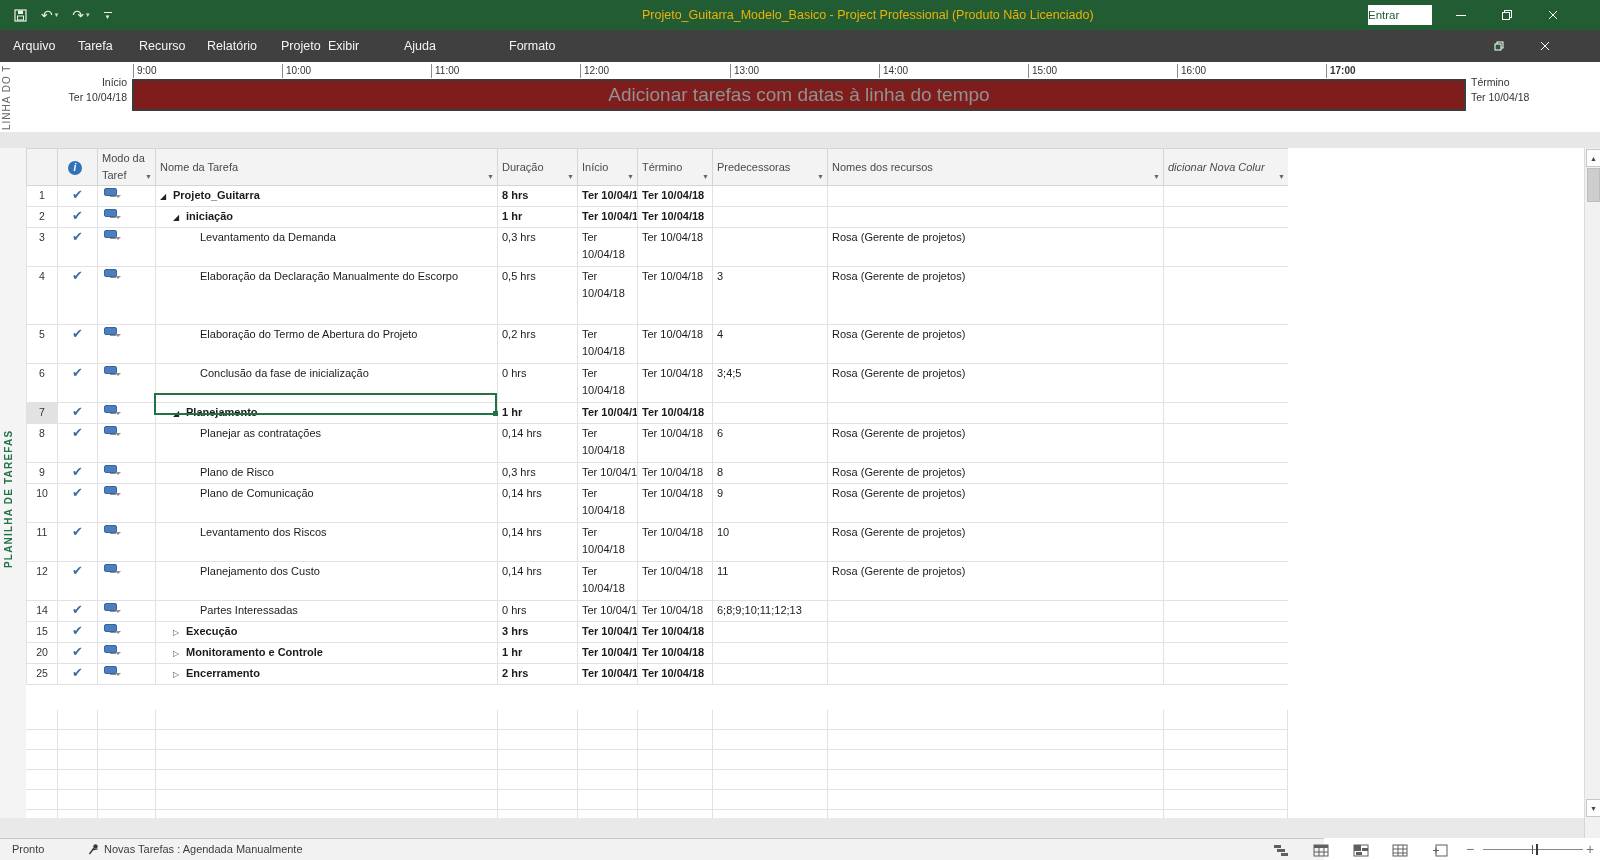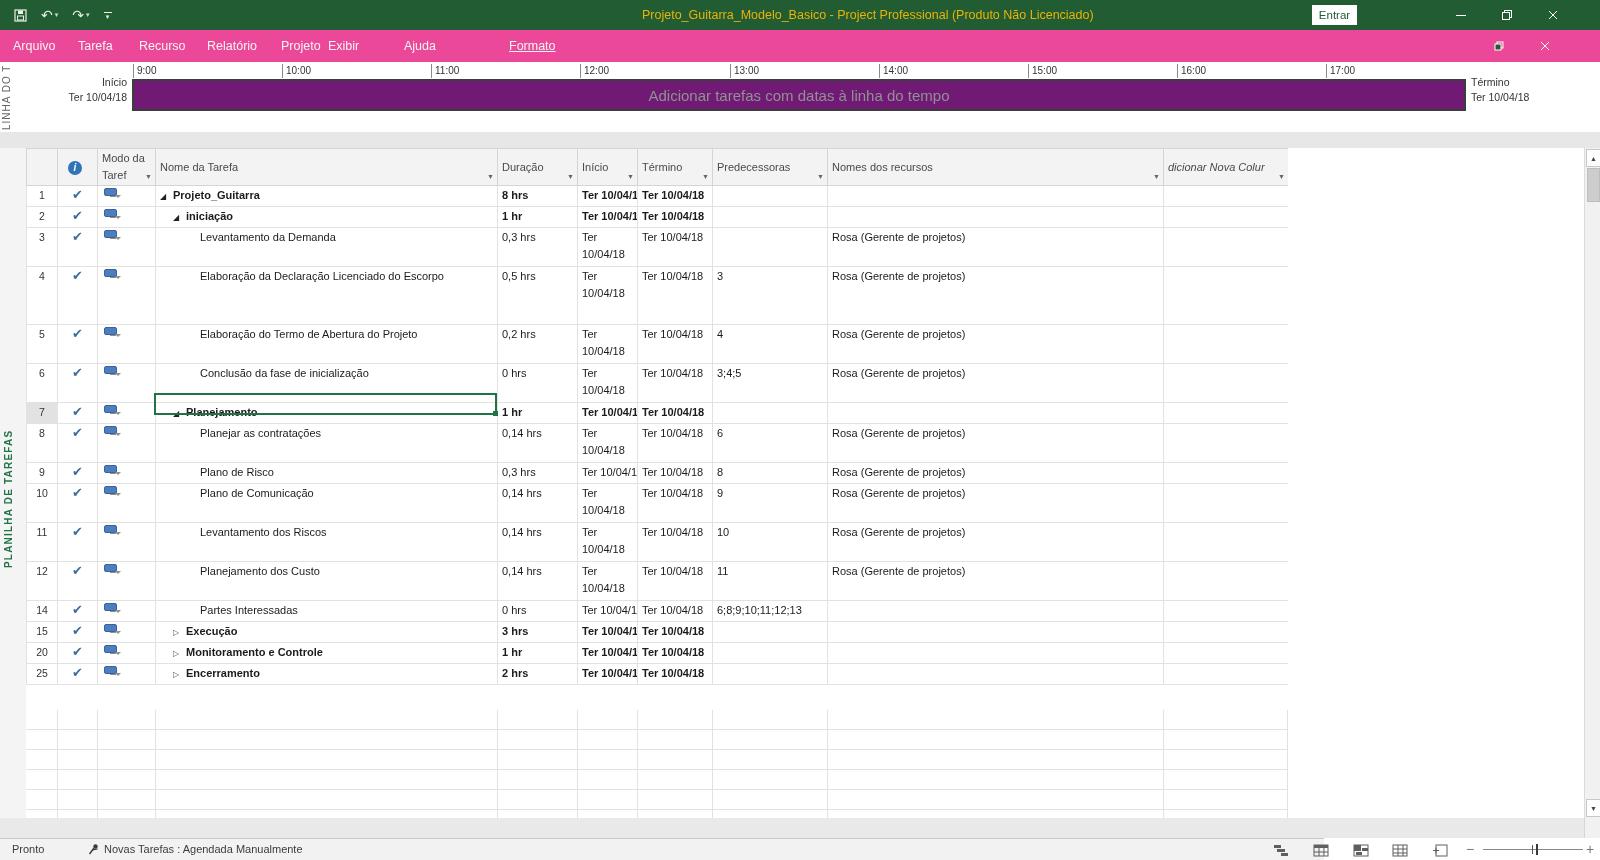--- a/index.html
+++ b/index.html
@@ -9,43 +9,43 @@
   .titlebar{position:absolute;left:0;top:0;width:1600px;height:30px;background:#215c32;color:#fff;}
   .qat{position:absolute;left:14px;top:0;height:30px;display:flex;align-items:center;gap:14px;}
   .qbtn{color:#e8f0e8;font-size:14px;line-height:30px;display:flex;align-items:center;gap:2px;cursor:default;}
   .qchev{font-size:7px;opacity:.85;}
   .qcust{display:inline-block;text-align:center;}
   .qcust .ov{display:block;width:8px;border-top:1px solid #e8f0e8;margin:0 auto 1px auto;}
   .qcust .cv{font-size:7px;line-height:5px;display:block;}
   .ctxblock{position:absolute;left:443px;top:0;width:189px;height:30px;background:#3b7444;
     display:flex;align-items:center;justify-content:center;font-size:11.5px;color:#eef4ee;text-align:center;line-height:13px;}
   .doctitle{position:absolute;left:642px;top:0;height:30px;line-height:30px;font-size:12.5px;color:#eab308;white-space:nowrap;}
-  .entrar{position:absolute;left:1312px;top:5px;width:45px;height:20px;background:#fff;color:#215c32;
-    font-size:11.5px;text-align:center;line-height:20px;}
+  .entrar{position:absolute;left:1368px;top:5px;width:64px;height:20px;background:#fff;color:#215c32;
+    font-size:11.5px;text-align:left;line-height:20px;}
   .winbtn{position:absolute;top:0;width:42px;height:30px;display:flex;align-items:center;justify-content:center;color:#fff;}
 
   
-  .menubar{position:absolute;left:0;top:30px;width:1600px;height:32px;background:#ec4899;color:#fff;}
+  .menubar{position:absolute;left:0;top:30px;width:1600px;height:32px;background:#404040;color:#fff;}
   .mtab{position:absolute;top:0;height:32px;line-height:32px;font-size:12.5px;color:#f2f6f2;white-space:nowrap;}
   .tellme{position:absolute;left:646px;top:0;height:32px;display:flex;align-items:center;gap:8px;font-size:12.5px;color:#f2f6f2;}
   .bulb{width:9px;height:9px;border:1.4px solid #f2f6f2;border-radius:50%;position:relative;display:inline-block;}
   .bulb::after{content:'';position:absolute;left:1.5px;bottom:-4px;width:3px;height:3px;
     border-left:1.4px solid #f2f6f2;border-right:1.4px solid #f2f6f2;}
   .mwin{position:absolute;top:0;width:34px;height:32px;display:flex;align-items:center;justify-content:center;}
 
   
   .tlpane{position:absolute;left:0;top:62px;width:1600px;height:70px;background:#fff;}
   .vlabel1{position:absolute;left:1px;top:2px;height:66px;width:20px;overflow:hidden;
     writing-mode:vertical-rl;transform:rotate(180deg);font-size:10px;letter-spacing:1px;color:#666;text-align:left;}
   .tlstart{position:absolute;left:30px;top:13px;width:97px;text-align:right;font-size:10.5px;color:#333;line-height:15px;}
   .tlend{position:absolute;left:1471px;top:13px;width:110px;text-align:left;font-size:10.5px;color:#333;line-height:15px;}
   .hourlbl{position:absolute;top:2px;height:14px;border-left:1px solid #8a8a8a;padding-left:3px;
     font-size:10px;color:#333;line-height:13px;}
-  .tlbox{position:absolute;left:132px;top:17px;width:1330px;height:28px;border:2px solid #3c3c3c;background:#701a75;
-    display:flex;align-items:center;justify-content:center;font-size:15px;color:#919191;}
+  .tlbox{position:absolute;left:132px;top:17px;width:1330px;height:28px;border:2px solid #3c3c3c;background:#7f1d1d;
+    display:flex;align-items:center;justify-content:center;font-size:19px;color:#919191;}
 
   .pdivider{position:absolute;left:0;top:132px;width:1600px;height:16px;background:#e7e7e7;}
 
   
   .sheetpane{position:absolute;left:0;top:148px;width:1600px;height:670px;background:#fff;}
   .leftstrip{position:absolute;left:0;top:0;width:26px;height:670px;background:#f4f4f4;}
   .vlabel2{position:absolute;left:3px;top:240px;height:180px;width:20px;
     writing-mode:vertical-rl;transform:rotate(180deg);font-size:10px;font-weight:bold;letter-spacing:1.2px;color:#217346;}
   .tablewrap{position:absolute;left:26px;top:0;width:1262px;height:670px;overflow:hidden;background:#fff;}
 
@@ -148,21 +148,21 @@
 </div>
 
 <div class="menubar">
   <span class="mtab" style="left:13px;">Arquivo</span>
   <span class="mtab" style="left:78px;">Tarefa</span>
   <span class="mtab" style="left:139px;">Recurso</span>
   <span class="mtab" style="left:207px;">Relatório</span>
   <span class="mtab" style="left:281px;">Projeto</span>
   <span class="mtab" style="left:328px;">Exibir</span>
   <span class="mtab" style="left:404px;">Ajuda</span>
-  <span class="mtab" style="left:509px;text-decoration:underline;">Formato</span>
+  <span class="mtab" style="left:509px;">Formato</span>
   <div class="mwin" style="left:1482px;">
     <svg width="10" height="10">
         <rect x="3" y="1" width="6" height="6" fill="none" stroke="#fff"></rect>
         <rect x="1" y="3" width="6" height="6" fill="#215c32" stroke="#fff"></rect>
       </svg>
   </div>
   <div class="mwin" style="left:1528px;">
     <svg width="10" height="10">
         <line x1="1" y1="1" x2="9" y2="9" stroke="#fff"></line>
         <line x1="9" y1="1" x2="1" y2="9" stroke="#fff"></line>
@@ -177,21 +177,21 @@
     <div>Ter 10/04/18</div>
   </div>
   <span class="hourlbl" style="left:133px;">9:00</span>
   <span class="hourlbl" style="left:282px;">10:00</span>
   <span class="hourlbl" style="left:431px;">11:00</span>
   <span class="hourlbl" style="left:580px;">12:00</span>
   <span class="hourlbl" style="left:730px;">13:00</span>
   <span class="hourlbl" style="left:879px;">14:00</span>
   <span class="hourlbl" style="left:1028px;">15:00</span>
   <span class="hourlbl" style="left:1177px;">16:00</span>
-  <span class="hourlbl" style="left:1326px;">17:00</span>
+  <span class="hourlbl" style="left:1326px;font-weight:bold;">17:00</span>
   <div class="tlbox">
     <span>Adicionar tarefas com datas à linha do tempo</span>
   </div>
   <div class="tlend">
     <div>Término</div>
     <div>Ter 10/04/18</div>
   </div>
 </div>
 
 <div class="pdivider"></div>
@@ -263,21 +263,21 @@
           <td class="c-start">Ter 10/04/18</td>
           <td class="c-fin">Ter 10/04/18</td>
           <td class="c-pred"></td>
           <td class="c-res">Rosa (Gerente de projetos)</td>
           <td class="c-add"></td>
         </tr>
         <tr class="h58">
           <td class="c-num">4</td>
           <td class="c-info"><span class="chk">✔</span></td>
           <td><span class="tmode"><i class="b"></i><i class="a"></i><i class="ah"></i></span></td>
-          <td class="c-name lvl2"><span>Elaboração da Declaração Licenciado do Escorpo</span></td>
+          <td class="c-name lvl2"><span>Elaboração da Declaração Manualmente do Escorpo</span></td>
           <td class="c-dur">0,5 hrs</td>
           <td class="c-start">Ter 10/04/18</td>
           <td class="c-fin">Ter 10/04/18</td>
           <td class="c-pred">3</td>
           <td class="c-res">Rosa (Gerente de projetos)</td>
           <td class="c-add"></td>
         </tr>
         <tr class="h39">
           <td class="c-num">5</td>
           <td class="c-info"><span class="chk">✔</span></td>

